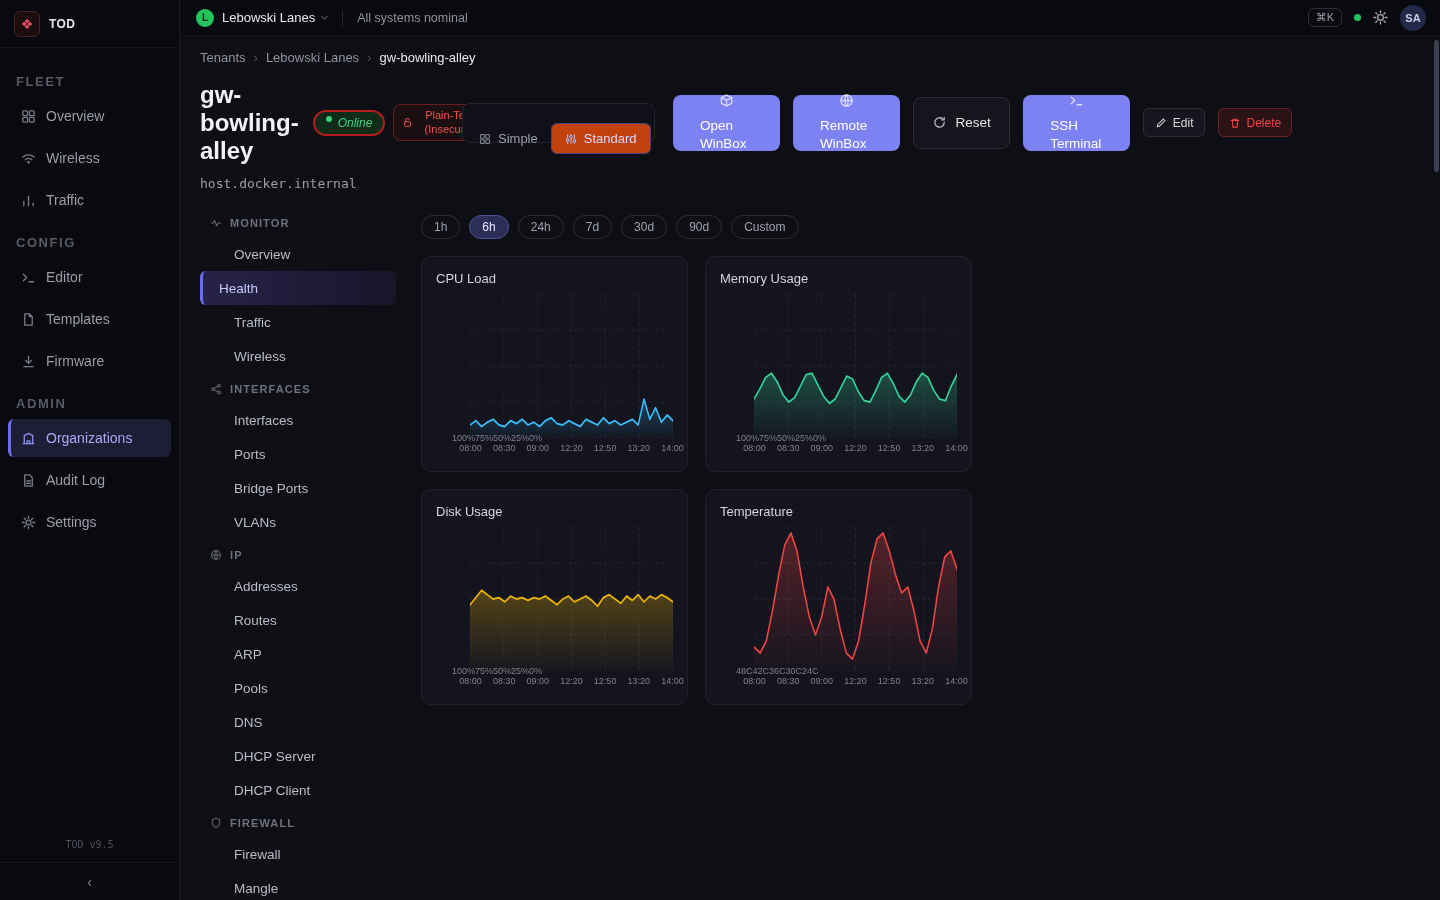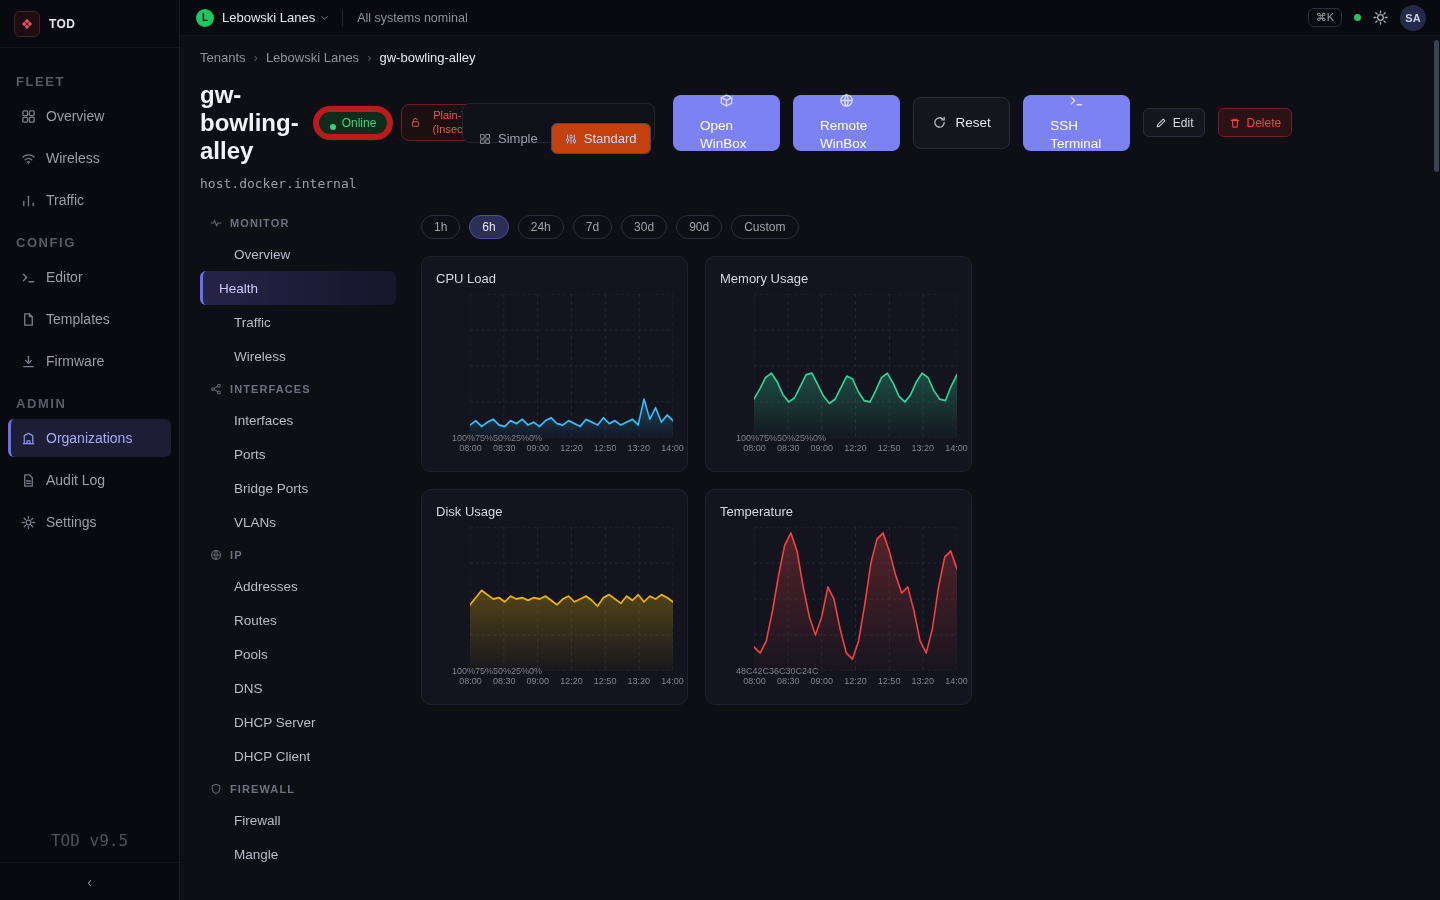--- a/index.html
+++ b/index.html
@@ -18,21 +18,21 @@
   .nav { flex:1; padding:14px 8px 0 8px; overflow:hidden; }
   .nav-section { font-size:13px; letter-spacing:.12em; color:#585a66; font-weight:700;
     padding:12px 8px 8px 8px; }
   .nav-item { display:flex; align-items:center; gap:10px; height:38px; padding:0 10px;
     border-radius:6px; color:#9b9da8; font-size:14px; cursor:pointer; margin-bottom:4px;
     border-left:3px solid transparent; }
   .nav-item .icon { color:#7a7c88; }
   .nav-item.active { background:#1e1d36; color:#a7a9f7; border-left:3px solid #6b6ef0; }
   .nav-item.active .icon { color:#8b8df5; }
   .sidebar-footer { padding-bottom:0; }
-  .version { text-align:center; font-family:"DejaVu Sans Mono",monospace; font-size:16px;
+  .version { text-align:center; font-family:"DejaVu Sans Mono",monospace; font-size:10px;
     color:#4f515c; padding-bottom:12px; }
   .collapse-btn { height:38px; border-top:1px solid #14151e; display:flex; align-items:center;
     justify-content:center; color:#8a8c98; font-size:14px; cursor:pointer; }
 
   
   .main { flex:1; display:flex; flex-direction:column; min-width:0; }
   .topbar { height:36px; background:#090a0f; border-bottom:1px solid #14151e; display:flex;
     align-items:center; justify-content:space-between; padding:0 14px 0 16px; flex-shrink:0; }
   .tb-left, .tb-right { display:flex; align-items:center; }
   .tenant-avatar { width:18px; height:18px; border-radius:50%; background:#22c55e; color:#0b2413;
@@ -52,22 +52,22 @@
   .content { flex:1; padding:14px 24px 0 20px; overflow:hidden; position:relative; }
   .breadcrumb { display:flex; align-items:center; gap:8px; font-size:13px; color:#8f919d; }
   .breadcrumb .crumb.link { cursor:pointer; }
   .breadcrumb .crumb.current { color:#e8e9ee; }
   .breadcrumb .sep { color:#53555f; }
 
   .header-row { display:flex; align-items:center; margin-top:16px; }
   .title-group { display:flex; align-items:center; gap:14px; width:262px; flex-shrink:0; }
   .page-title { font-size:24px; font-weight:700; line-height:1.16; width:102px; word-wrap:break-word; color:#f2f3f7; }
   .badges { display:flex; align-items:center; gap:8px; }
-  .badge-online { display:flex; align-items:flex-end; gap:6px; background:#0f2b1a; border:6px solid #b91c1c;
-    color:#43d27d; border-radius:999px; padding:4px 11px; font-size:12px; }
+  .badge-online { display:flex; align-items:flex-start; gap:6px; background:#0f2b1a; border:2px solid #b91c1c;
+    color:#43d27d; border-radius:999px; padding:4px 11px; font-size:12px;font-style:italic; }
   .badge-online .dot { width:6px; height:6px; border-radius:50%; background:#34d27a; }
   .badge-warning { display:flex; align-items:center; gap:5px; background:#1c0f12; border:1px solid #6b1d24;
     color:#ef5350; border-radius:8px; padding:4px 8px; font-size:11px; line-height:1.25; }
   .badge-warning .wtext { width:62px; text-align:center; }
 
   .segmented { display:flex; align-items:center; background:#0f1018; border:1px solid #23242f;
     border-radius:8px; padding:3px; margin-right:18px; height:40px; }
   .segment { display:flex; align-items:center; gap:7px; padding:7px 13px; border-radius:6px;
     font-size:13px; color:#9a9ca8; cursor:pointer;margin-top:32px; }
   .segment .icon { color:#84868f; }
@@ -410,20 +410,21 @@
                 <svg viewBox="0 0 16 16" fill="none" stroke="currentColor" stroke-width="1.4" stroke-linecap="round" stroke-linejoin="round">
                   <circle cx="8" cy="8" r="6"></circle>
                   <path d="M2 8h12"></path>
                   <path d="M8 2c2.2 1.6 2.2 10.4 0 12c-2.2-1.6-2.2-10.4 0-12z"></path>
                 </svg>
               </span>
               <span>IP</span>
             </div>
             <div class="subnav-item">Addresses</div>
             <div class="subnav-item">Routes</div>
+            <div class="subnav-item">ARP</div>
             <div class="subnav-item">Pools</div>
             <div class="subnav-item">DNS</div>
             <div class="subnav-item">DHCP Server</div>
             <div class="subnav-item">DHCP Client</div>
             <div class="subnav-header">
               <span class="icon sm">
                 <svg viewBox="0 0 16 16" fill="none" stroke="currentColor" stroke-width="1.4" stroke-linecap="round" stroke-linejoin="round">
                   <path d="M8 1.8l5 1.8v3.6c0 3.2-2 5.4-5 6.8-3-1.4-5-3.6-5-6.8V3.6z"></path>
                 </svg>
               </span>

